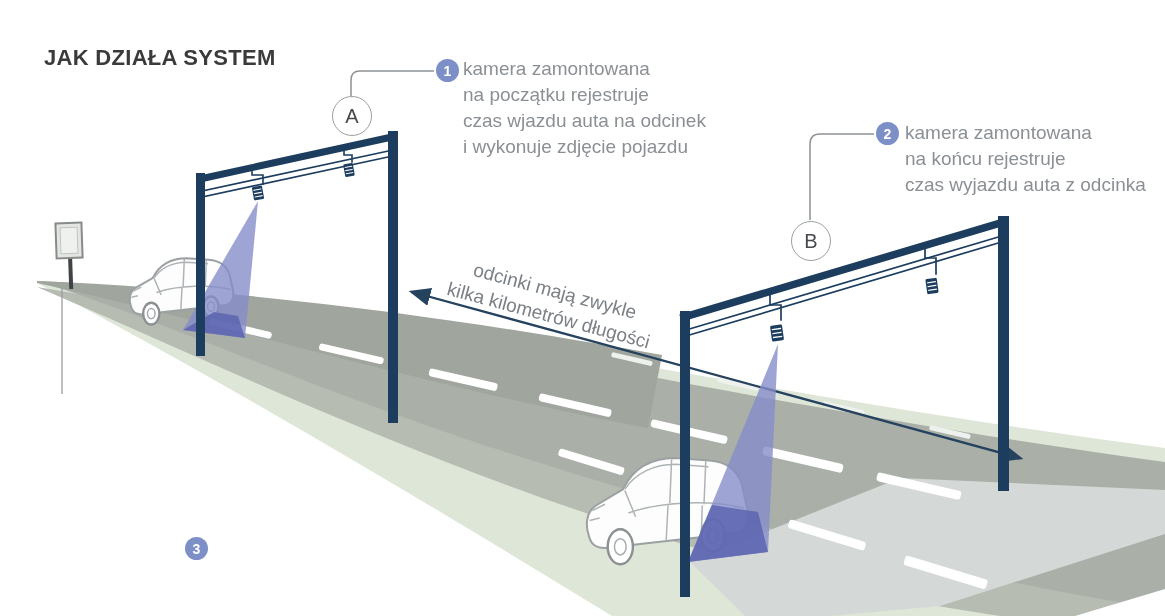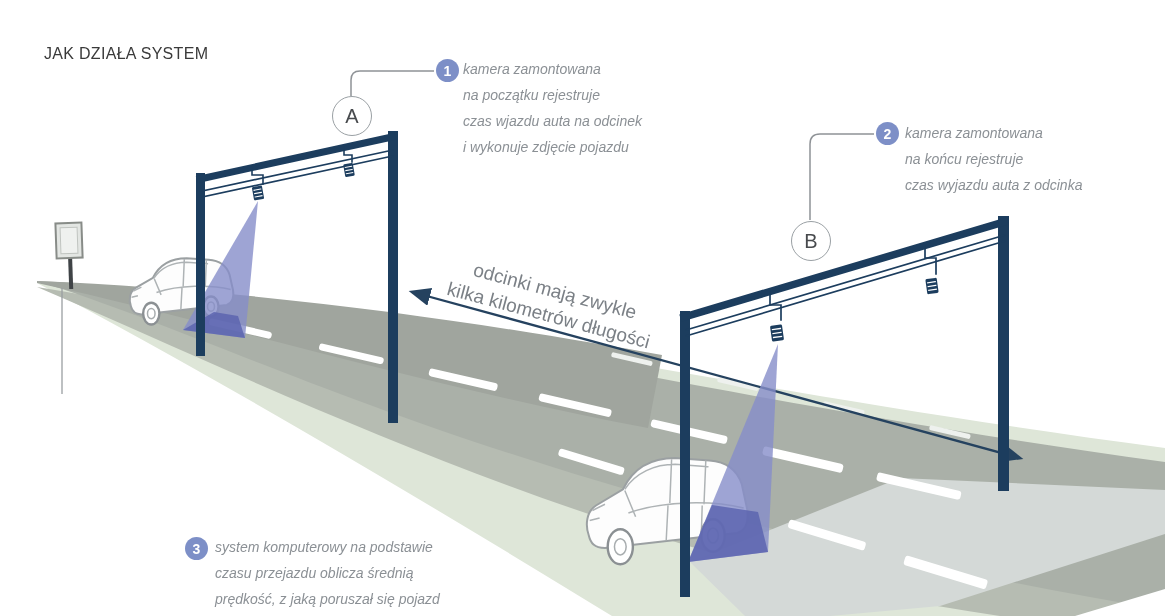--- a/index.html
+++ b/index.html
@@ -1,20 +1,20 @@
 <!DOCTYPE html>
 <html><head>
 <meta charset="utf-8">
 <style>
   html,body{margin:0;padding:0;background:#fff;}
   #stage{position:relative;width:1165px;height:616px;background:#fff;overflow:hidden;
          font-family:"Liberation Sans",sans-serif;}
   #scene{position:absolute;left:0;top:0;}
-  .note{position:absolute;white-space:pre-line;color:#8b9095;font-size:14px;line-height:26px;font-style:italic;}
-  .title{position:absolute;color:#3a3a3a;font-size:16px;font-weight:normal;letter-spacing:.3px;}
+  .note{position:absolute;white-space:pre-line;color:#8b9095;font-size:19px;line-height:26px;}
+  .title{position:absolute;color:#3a3a3a;font-size:22px;font-weight:bold;letter-spacing:.3px;}
   .badge{position:absolute;width:23px;height:23px;border-radius:50%;background:#7d8fc7;color:#fff;
          font-weight:bold;font-size:14px;display:flex;align-items:center;justify-content:center;}
   .marker{position:absolute;width:38px;height:38px;border-radius:50%;background:#fff;
           border:1.6px solid #9aa0a4;color:#474a4d;font-size:20px;display:flex;
           align-items:center;justify-content:center;}
   .rot{position:absolute;left:424px;top:243px;width:278px;text-align:center;
        transform:rotate(15deg);transform-origin:left top;color:#7b8086;
        font-size:19px;line-height:25px;white-space:pre-line;}
   .sketch{vector-effect:non-scaling-stroke;}
 </style>
@@ -135,20 +135,17 @@
 na początku rejestruje
 czas wjazdu auta na odcinek
 i wykonuje zdjęcie pojazdu</div>
 
   <div class="badge" style="left:876px;top:122px;">2</div>
   <div class="note" style="left:905px;top:120px;">kamera zamontowana
 na końcu rejestruje
 czas wyjazdu auta z odcinka</div>
 
   <div class="badge" style="left:185px;top:537px;">3</div>
-  <div class="note" style="left:215px;top:534px;">system komputerowy na podstawie
-czasu przejazdu oblicza średnią
-prędkość, z jaką poruszał się pojazd</div>
 
 
   <div class="rot">odcinki mają zwykle
 kilka kilometrów długości</div>
 </div>
 
 </body></html>

